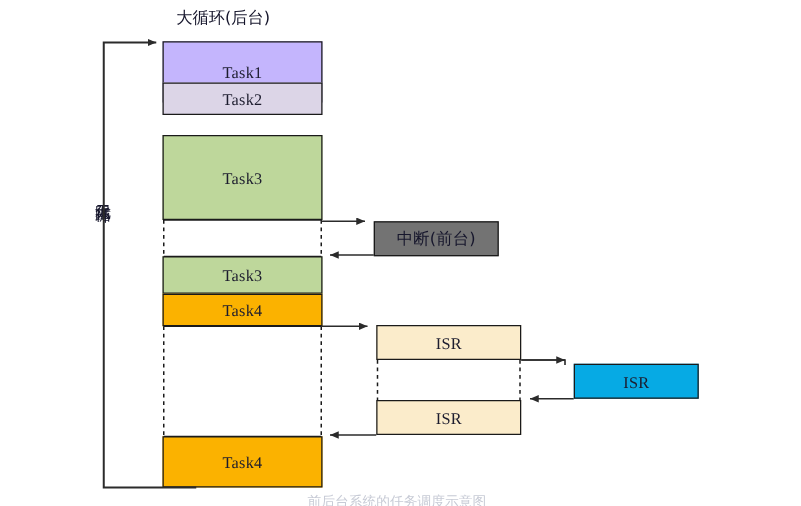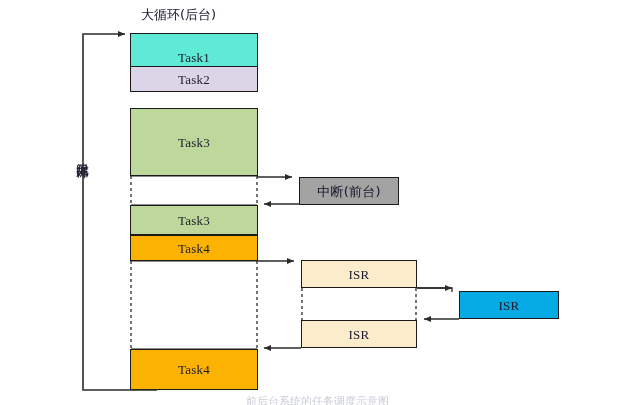--- a/index.html
+++ b/index.html
@@ -73,21 +73,21 @@
 </head>
 <body>
 
 <div id="canvas">
 
   <div class="label label-cn" style="left:141px; top:8px;">大循环(后台)</div>
 
 
   <div class="vlabel" style="left:76px; top:154px;">无限循环</div>
 
-  <div class="box" style="left:130px; top:33px; width:128px; height:49px; background:#5eead4;">
+  <div class="box" style="left:130px; top:33px; width:128px; height:49px; background:#c4b5fd;">
     <span>Task1</span>
   </div>
 
   <div class="box" style="left:130px; top:66px; width:128px; height:26px; background:#dcd5e7;">
     <span>Task2</span>
   </div>
 
   <div class="box" style="left:130px; top:108px; width:128px; height:68px; background:#bed79b;">
     <span>Task3</span>
   </div>
@@ -97,21 +97,21 @@
   </div>
 
   <div class="box" style="left:130px; top:235px; width:128px; height:26px; background:#fbb200;">
     <span>Task4</span>
   </div>
 
   <div class="box" style="left:130px; top:349px; width:128px; height:41px; background:#fbb200;">
     <span>Task4</span>
   </div>
 
-  <div class="box label-cn" style="left:299px; top:177px; width:100px; height:28px; background:#a3a3a3;">
+  <div class="box label-cn" style="left:299px; top:177px; width:100px; height:28px; background:#737373;">
     <span>中断(前台)</span>
   </div>
 
   <div class="box" style="left:301px; top:260px; width:116px; height:28px; background:#fbeccb;">
     <span>ISR</span>
   </div>
 
   <div class="box" style="left:301px; top:320px; width:116px; height:28px; background:#fbeccb;">
     <span>ISR</span>
   </div>

